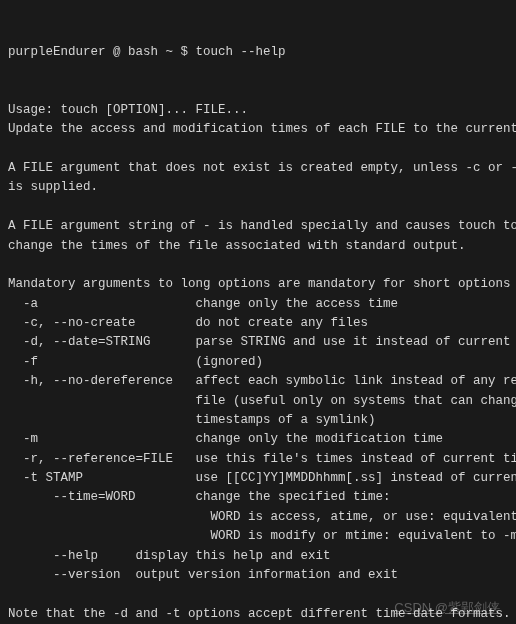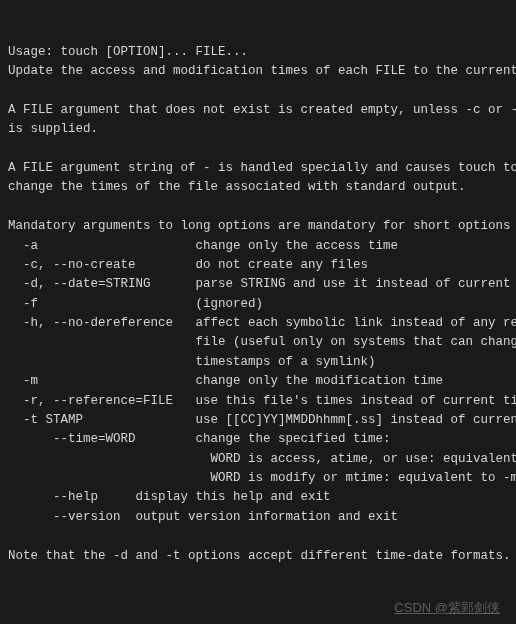--- a/index.html
+++ b/index.html
@@ -34,16 +34,17 @@
       font-size: 13px;
       font-family: sans-serif;
       pointer-events: none;
       text-decoration: underline;
     }
   </style>
 </head>
 <body>
 
 <div class="term">
+  <div class="line prompt-line"><span class="user">purpleEndurer @ bash ~ $ </span><span class="cmd">touch --help</span></div>
   <div id="out"><div class="line">Usage: touch [OPTION]... FILE...</div><div class="line">Update the access and modification times of each FILE to the current time.</div><div class="line empty">&nbsp;</div><div class="line">A FILE argument that does not exist is created empty, unless -c or -h</div><div class="line">is supplied.</div><div class="line empty">&nbsp;</div><div class="line">A FILE argument string of - is handled specially and causes touch to</div><div class="line">change the times of the file associated with standard output.</div><div class="line empty">&nbsp;</div><div class="line">Mandatory arguments to long options are mandatory for short options too.</div><div class="line">  -a                     change only the access time</div><div class="line">  -c, --no-create        do not create any files</div><div class="line">  -d, --date=STRING      parse STRING and use it instead of current time</div><div class="line">  -f                     (ignored)</div><div class="line">  -h, --no-dereference   affect each symbolic link instead of any referenced</div><div class="line">                         file (useful only on systems that can change the</div><div class="line">                         timestamps of a symlink)</div><div class="line">  -m                     change only the modification time</div><div class="line">  -r, --reference=FILE   use this file's times instead of current time</div><div class="line">  -t STAMP               use [[CC]YY]MMDDhhmm[.ss] instead of current time</div><div class="line">      --time=WORD        change the specified time:</div><div class="line">                           WORD is access, atime, or use: equivalent to -a</div><div class="line">                           WORD is modify or mtime: equivalent to -m</div><div class="line">      --help     display this help and exit</div><div class="line">      --version  output version information and exit</div><div class="line empty">&nbsp;</div><div class="line">Note that the -d and -t options accept different time-date formats.</div></div>
 </div>
 
 <div class="watermark">CSDN @紫郢剑侠</div>
 
 </body></html>

